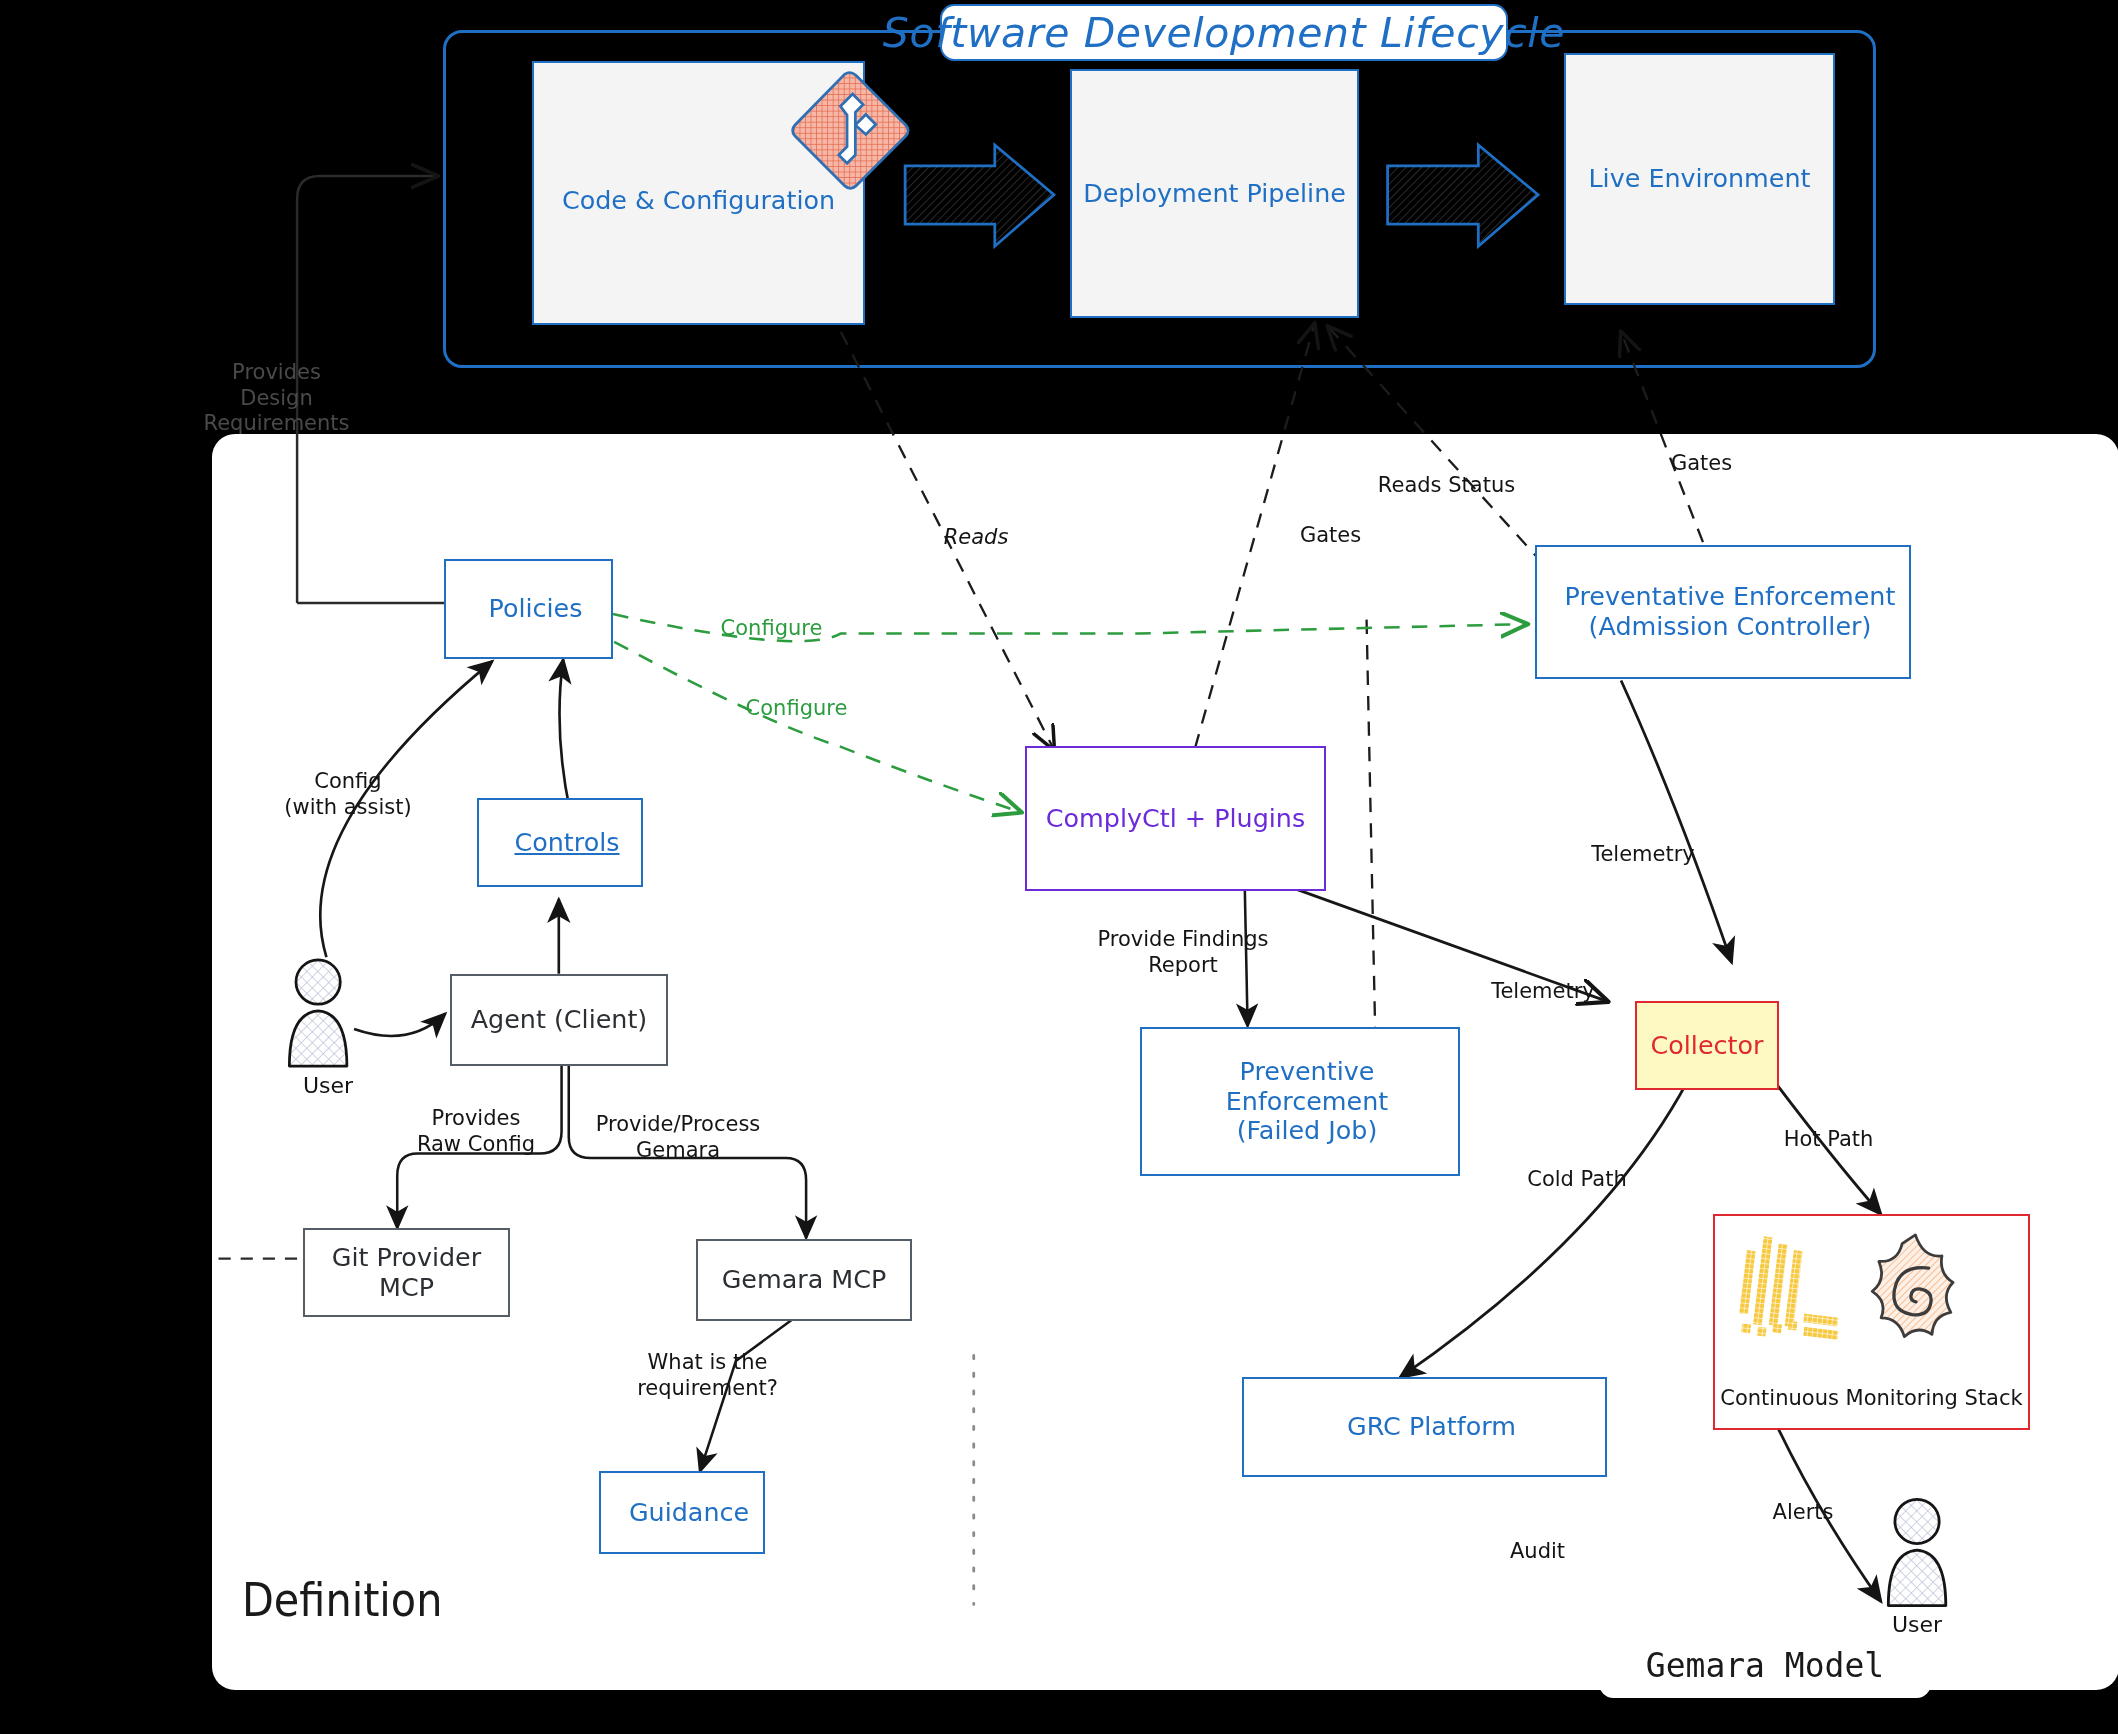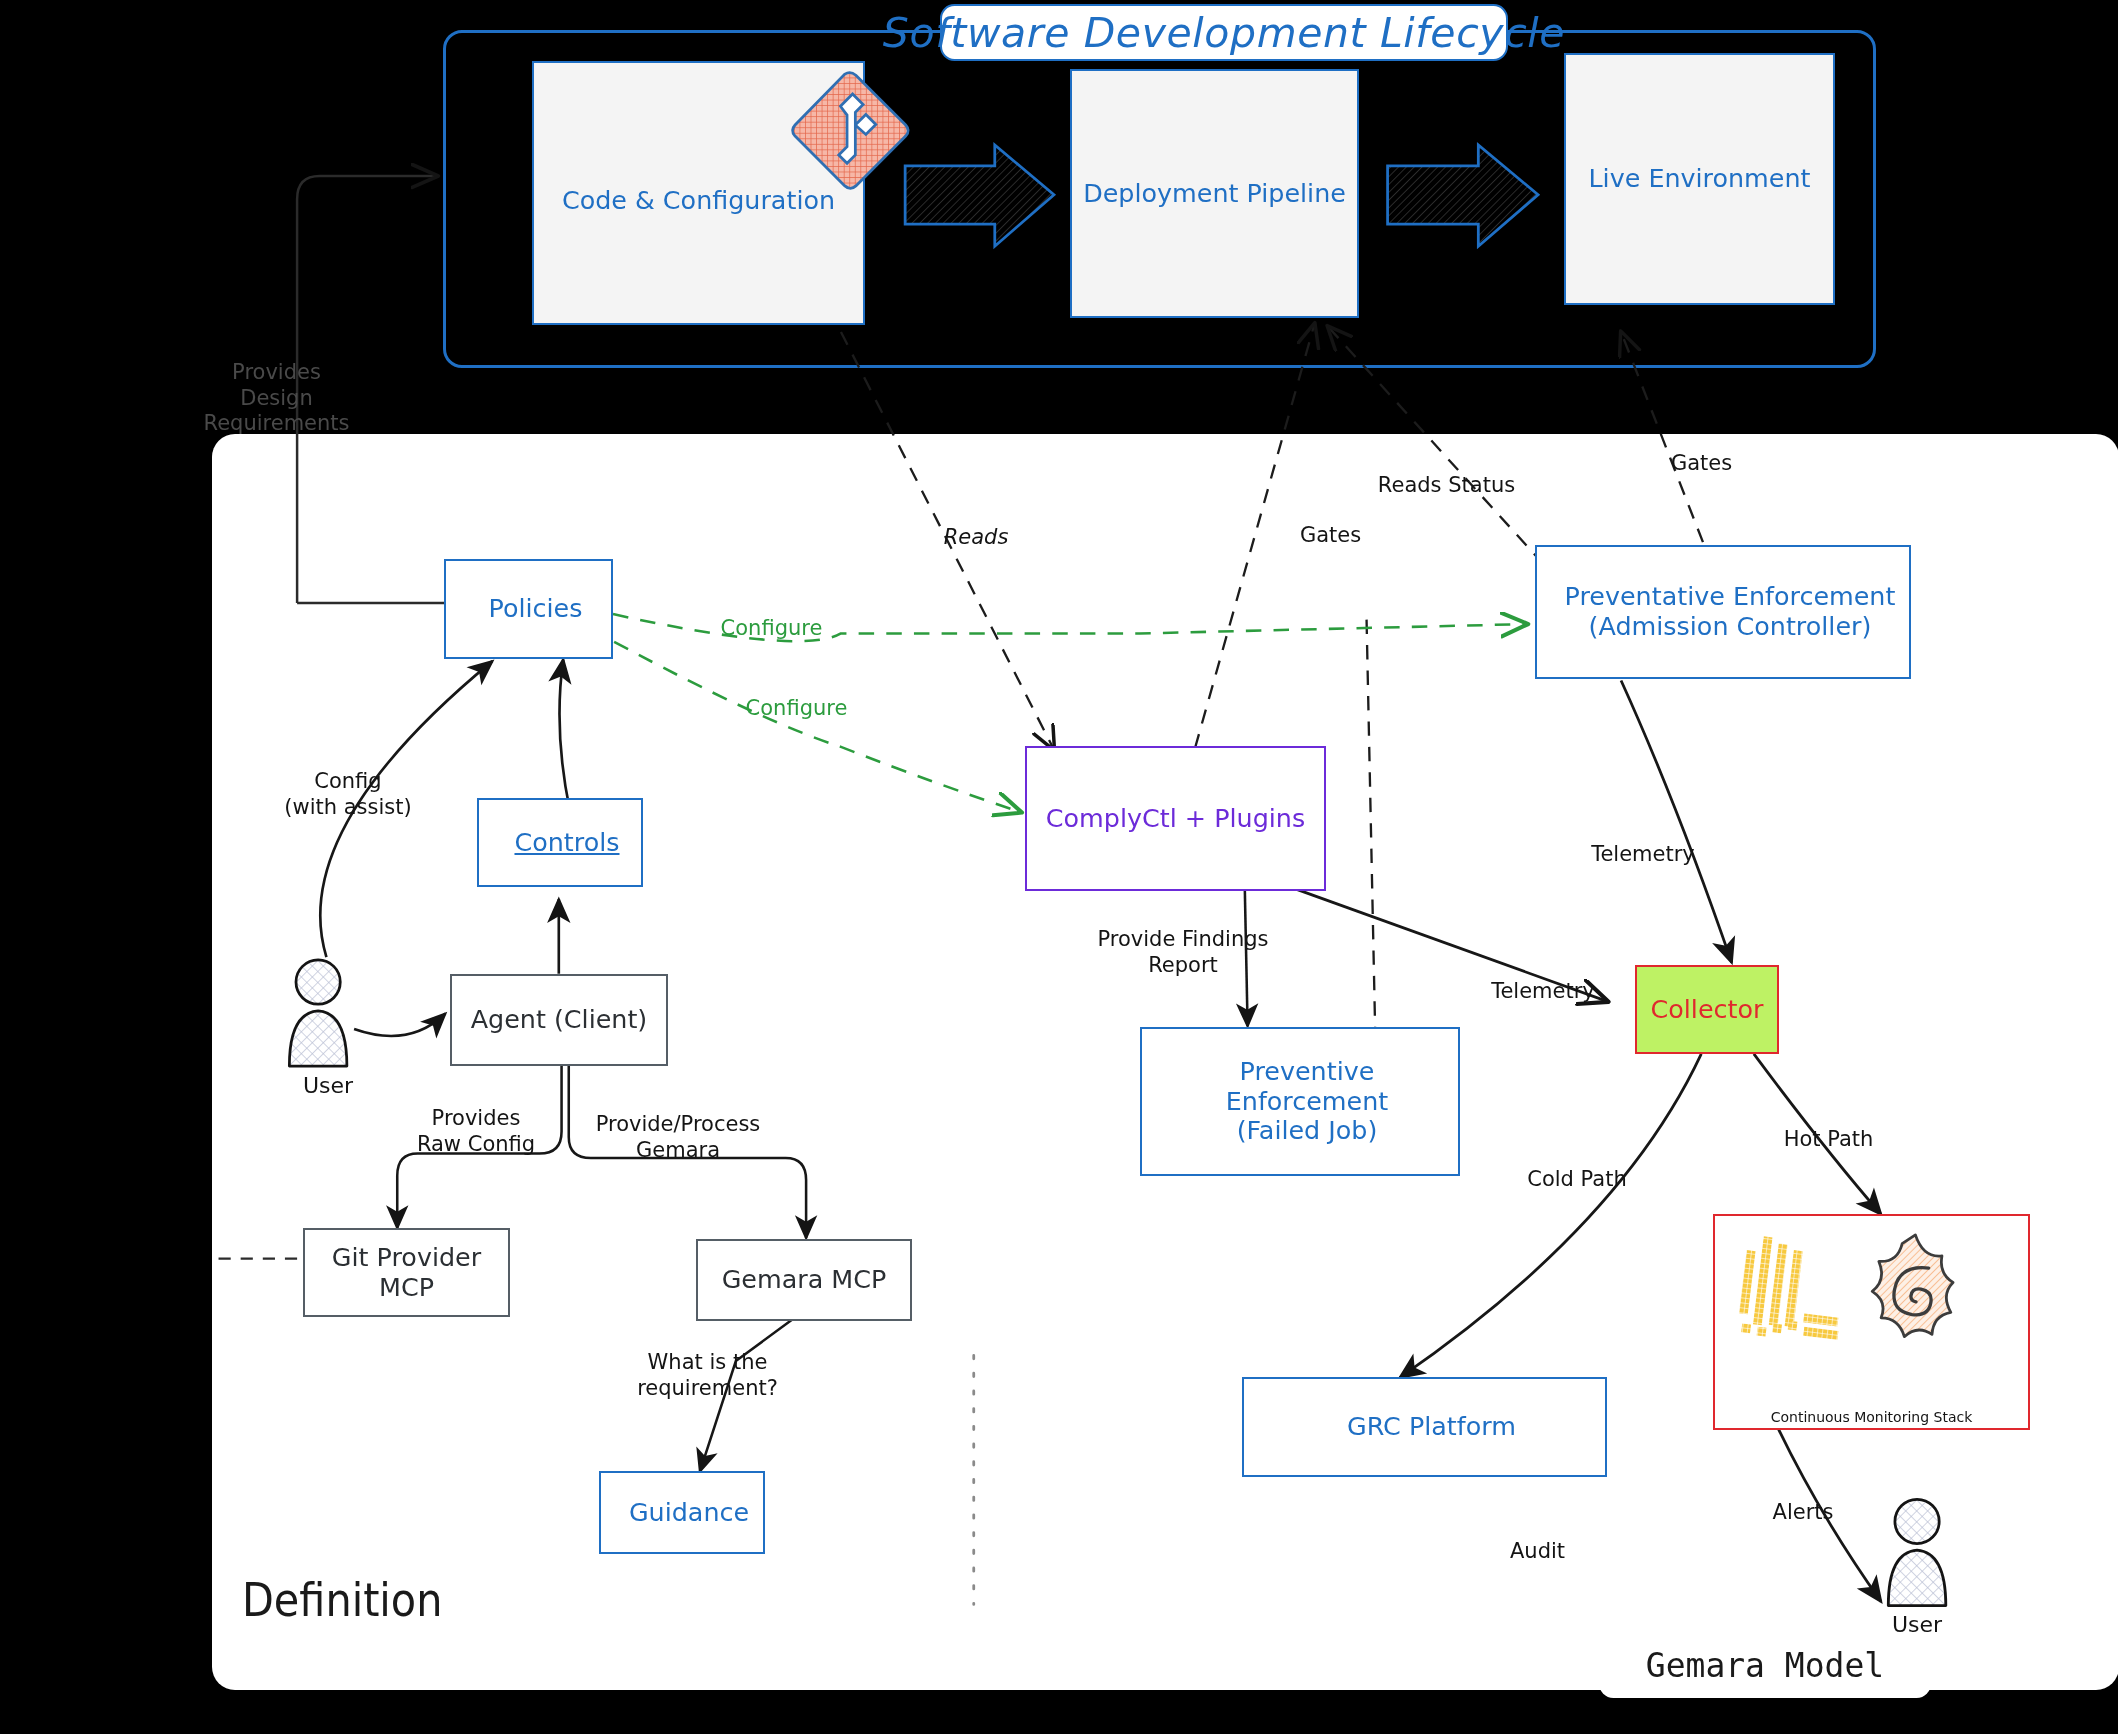--- a/index.html
+++ b/index.html
@@ -79,38 +79,39 @@
     font-size:25.4px;
     padding-left:14px;
   }
   .node.purple{
     background:#fff;
     border:2.8px solid #6c2bd9;
     color:#6c2bd9;
     font-size:25.4px;
   }
   .node.red{
-    background:#bef264;
+    background:#fef9c3;
     border:2.8px solid #e0282e;
     color:#e0282e;
     font-size:25.4px;
+    margin-top:36px;
   }
   .node.gray{
     background:#fff;
     border:2.2px solid #555e66;
     color:#2b2f33;
     font-size:25.4px;
   }
   .node.redstack{
     background:#fff;
     border:2.8px solid #e0282e;
     color:#151515;
-    font-size:14px;
+    font-size:21px;
     align-items:flex-end;
-    padding-bottom:2px;
+    padding-bottom:17px;
   }
 
   
   .edge-label{
     position:absolute;
     z-index:7;
     color:#141414;
     font-family:"DejaVu Sans", sans-serif;
     font-size:21px;
     line-height:1.22;

